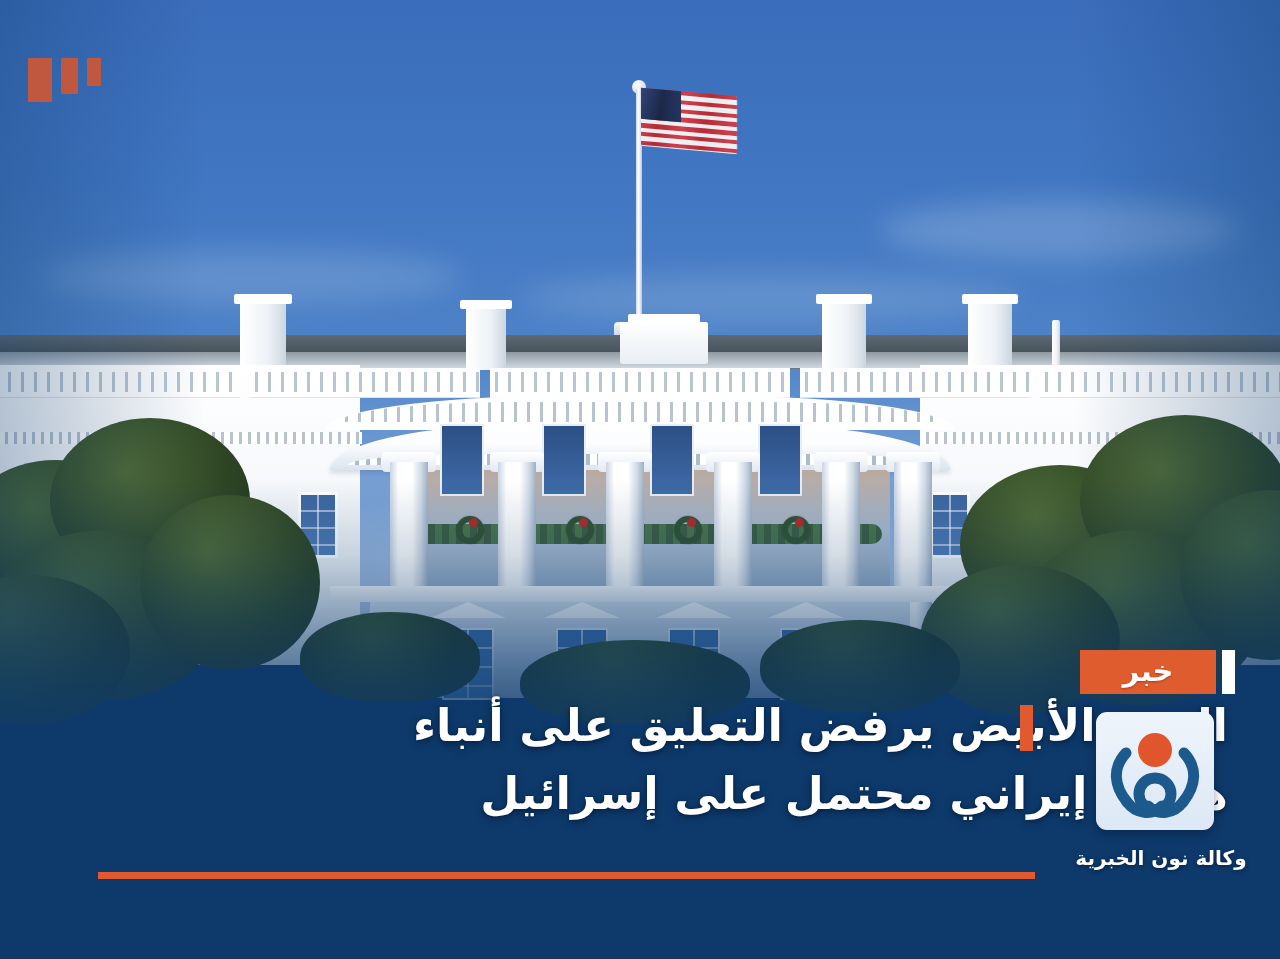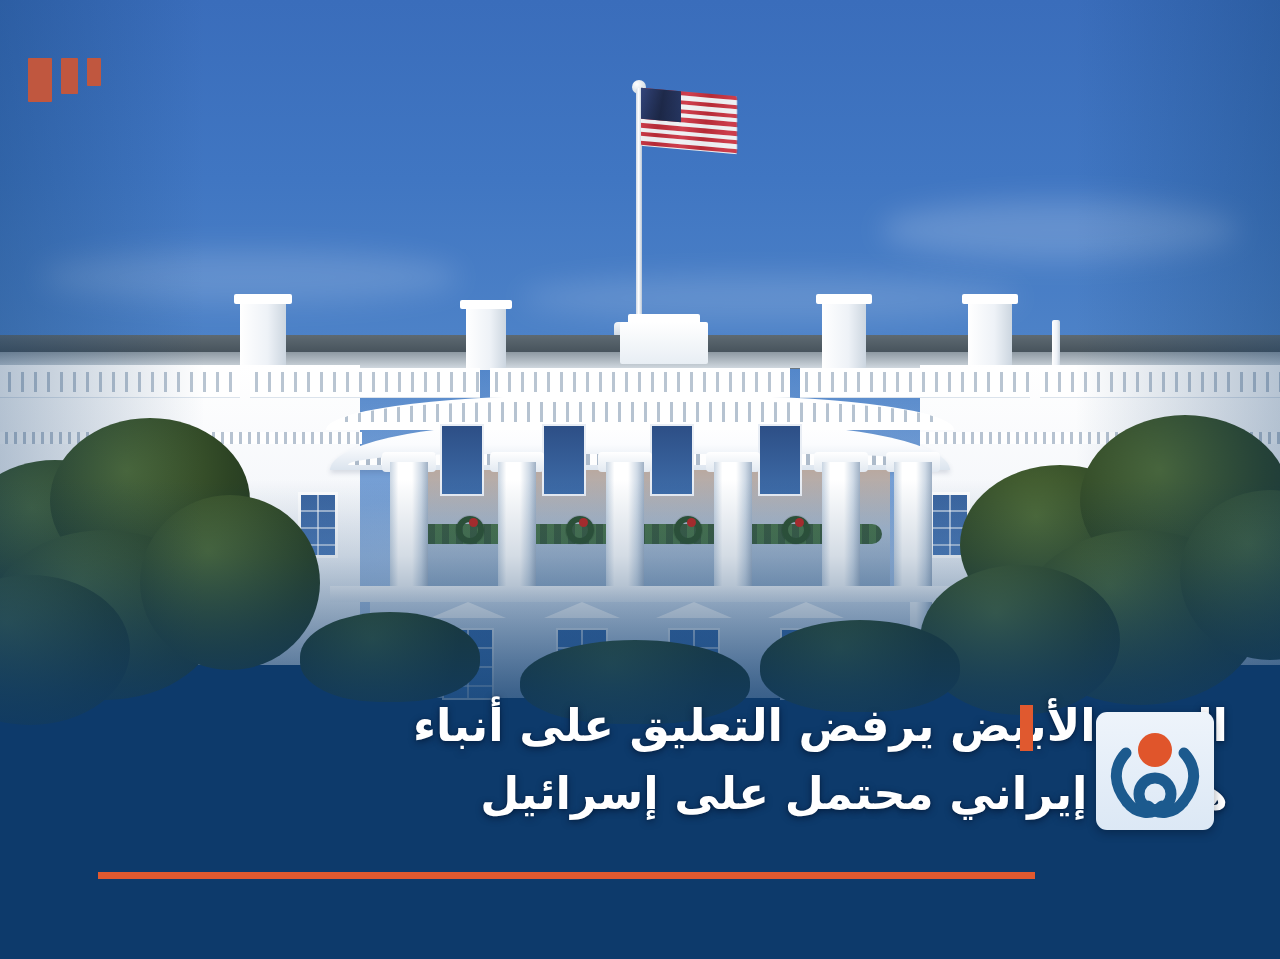--- a/index.html
+++ b/index.html
@@ -459,29 +459,34 @@
 
   <div class="headline">
     <span class="ln ln1">البيت الأبيض يرفض التعليق على أنباء</span>
     <span class="ln ln2">هجوم إيراني محتمل على إسرائيل</span>
   </div>
   <div class="accent-bar"></div>
   <div class="rule"></div>
 
   <div class="brand">
 
+    <div class="badge">
+      <span class="lbl">خبر</span>
+      <span class="badge-tick"></span>
+    </div>
 
     <div class="logo-tile">
       <svg viewBox="0 0 118 118" xmlns="http://www.w3.org/2000/svg" aria-hidden="true">
         <circle cx="59" cy="38" r="17" fill="#e0552b"></circle>
         <g fill="none" stroke="#1c5a8e" stroke-width="11" stroke-linecap="round">
           <path d="M30 41 C16 56, 18 74, 31 90"></path>
           <path d="M88 41 C102 56, 100 74, 87 90"></path>
           <path d="M31 90 C40 102, 56 104, 66 94"></path>
           <path d="M87 90 C78 102, 62 104, 52 94"></path>
         </g>
         <circle cx="59" cy="82" r="16" fill="none" stroke="#1c5a8e" stroke-width="11"></circle>
       </svg>
     </div>
 
+    <div class="brand-name">وكالة نون الخبرية</div>
   </div>
 
 </div>
 
 </body></html>

